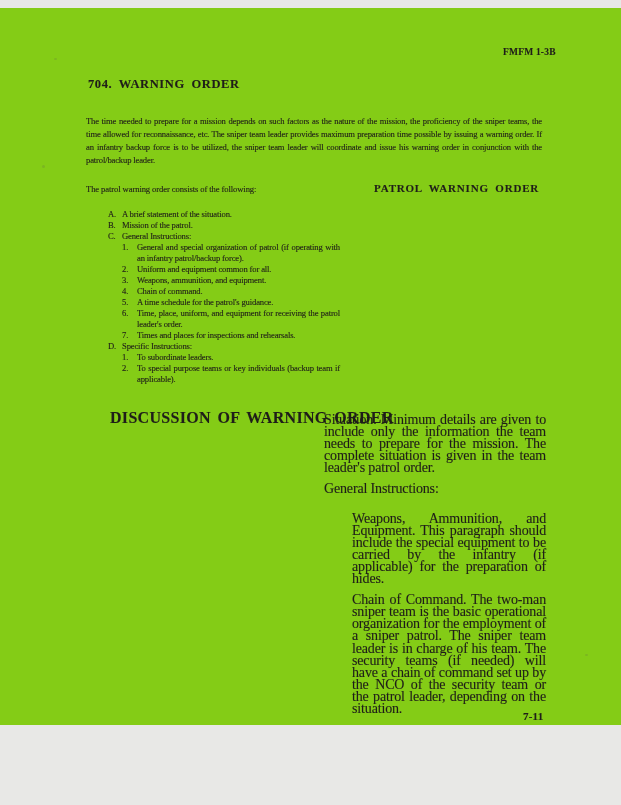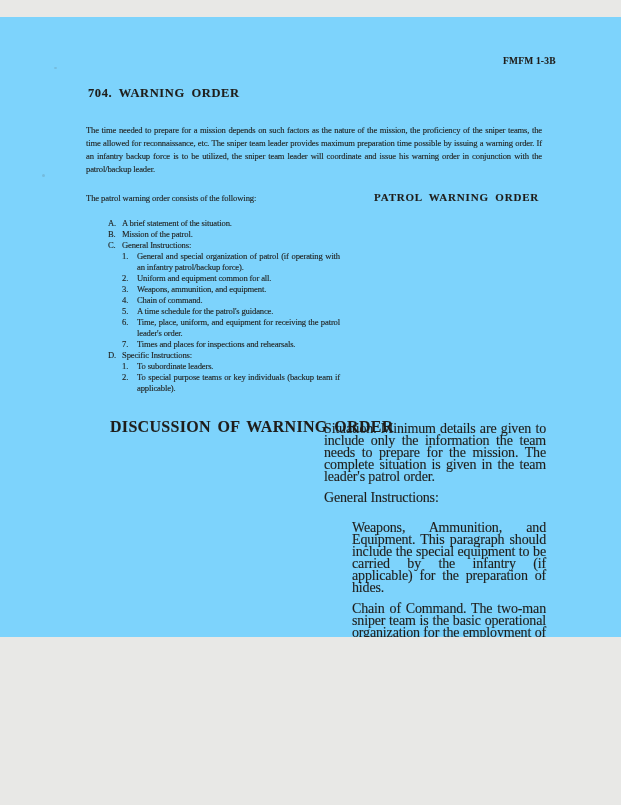--- a/index.html
+++ b/index.html
@@ -1,20 +1,20 @@
 <!DOCTYPE html>
 <html><head>
 <meta charset="utf-8">
 <style>
   html,body{margin:0;padding:0;background:#e8e8e6;}
   .page{
     position:relative;
-    width:621px;height:620px;
-    margin:17px auto;
-    background:#7dd3fc;
+    width:621px;height:717px;
+    margin:8px auto;
+    background:#84cc16;
     font-family:"Liberation Serif","DejaVu Serif",serif;
     color:#1f1d1a;
     overflow:hidden;
     -webkit-text-stroke:0.2px rgba(31,29,26,.55);
   }
   .doc-number{
     position:absolute;top:39px;left:503px;
     font-size:9.5px;font-weight:bold;letter-spacing:.2px;
   }
   .section-title{

